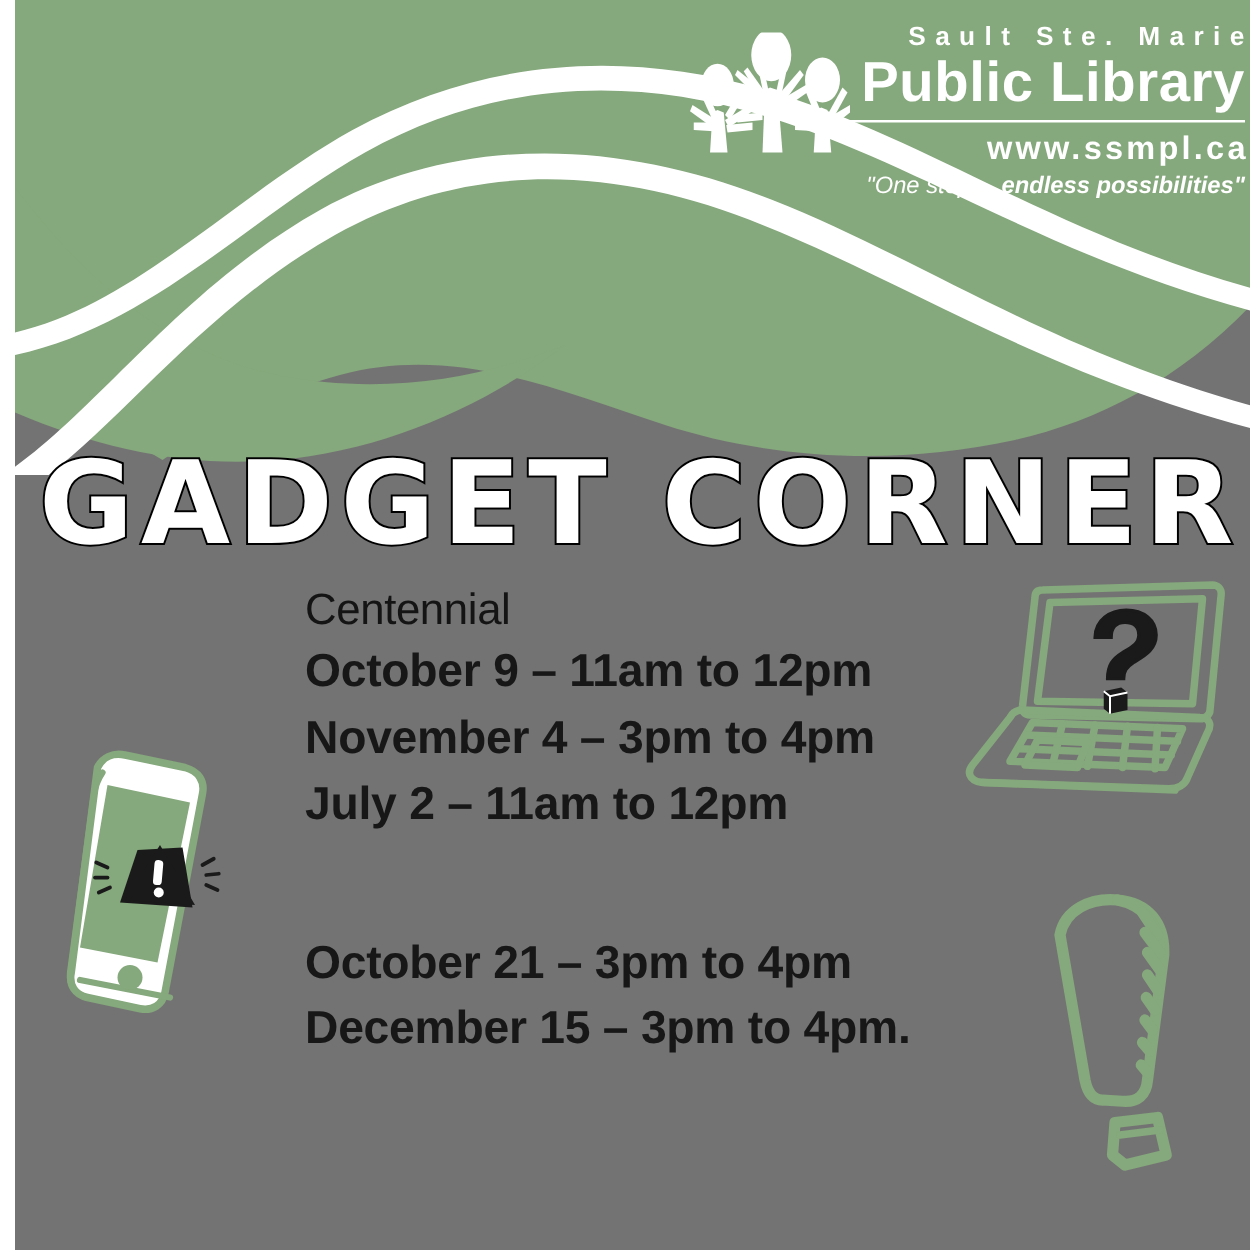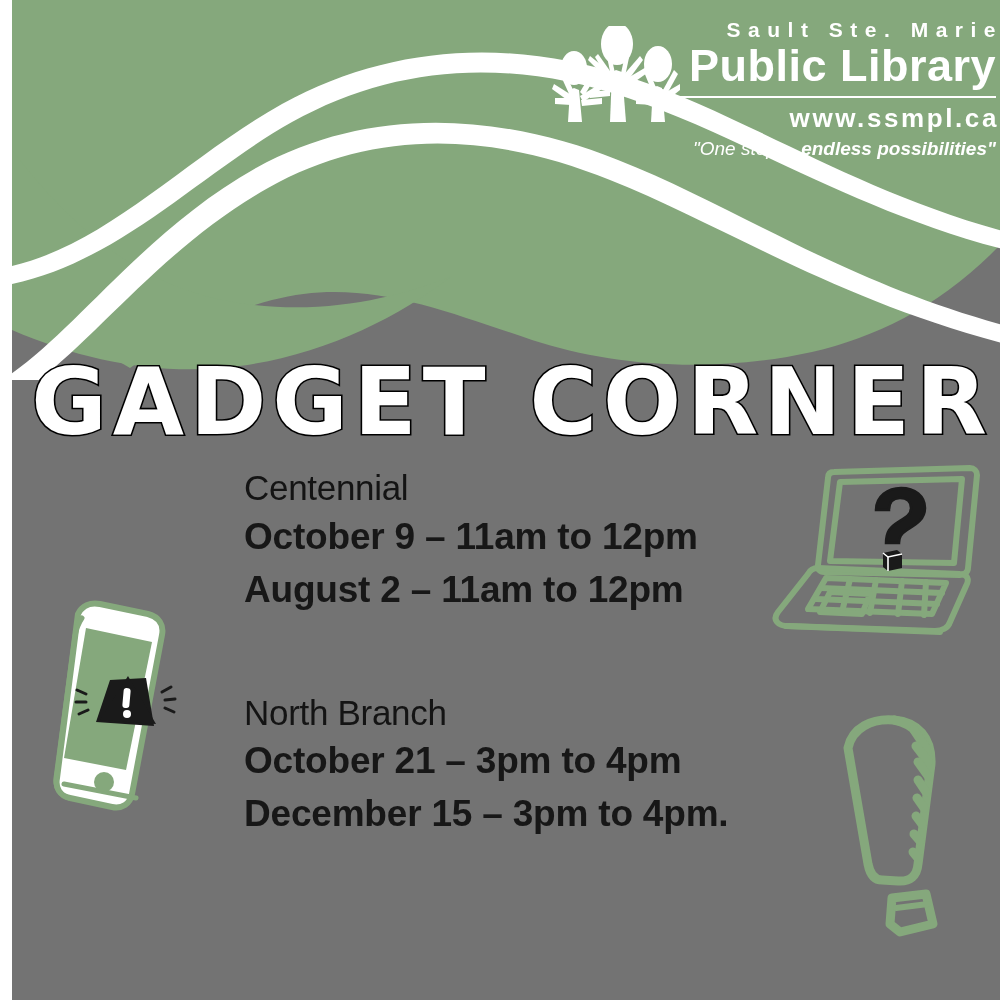--- a/index.html
+++ b/index.html
@@ -250,25 +250,25 @@
     <svg viewBox="0 0 1000 110" xmlns="http://www.w3.org/2000/svg">
       <text class="title-glyphs" x="500" y="82" text-anchor="middle">GADGET CORNER</text>
     </svg>
   </div>
 
   <div class="schedule">
 
     <div class="sched-group">
       <div class="sched-heading">Centennial</div>
       <div class="sched-line">October 9 – 11am to 12pm</div>
-      <div class="sched-line">August 2 – 11am to 12pm</div>
+      <div class="sched-line">November 4 – 3pm to 4pm</div>
+      <div class="sched-line">July 2 – 11am to 12pm</div>
     </div>
 
     <div class="sched-group">
-      <div class="sched-heading">North Branch</div>
       <div class="sched-line">October 21 – 3pm to 4pm</div>
       <div class="sched-line">December 15 – 3pm to 4pm.</div>
     </div>
 
   </div>
 
   <div class="art art-laptop">
     <svg viewBox="0 0 244 178" xmlns="http://www.w3.org/2000/svg">
       <g fill="none" stroke="#85a87c" stroke-width="6" stroke-linecap="round" stroke-linejoin="round">
 

